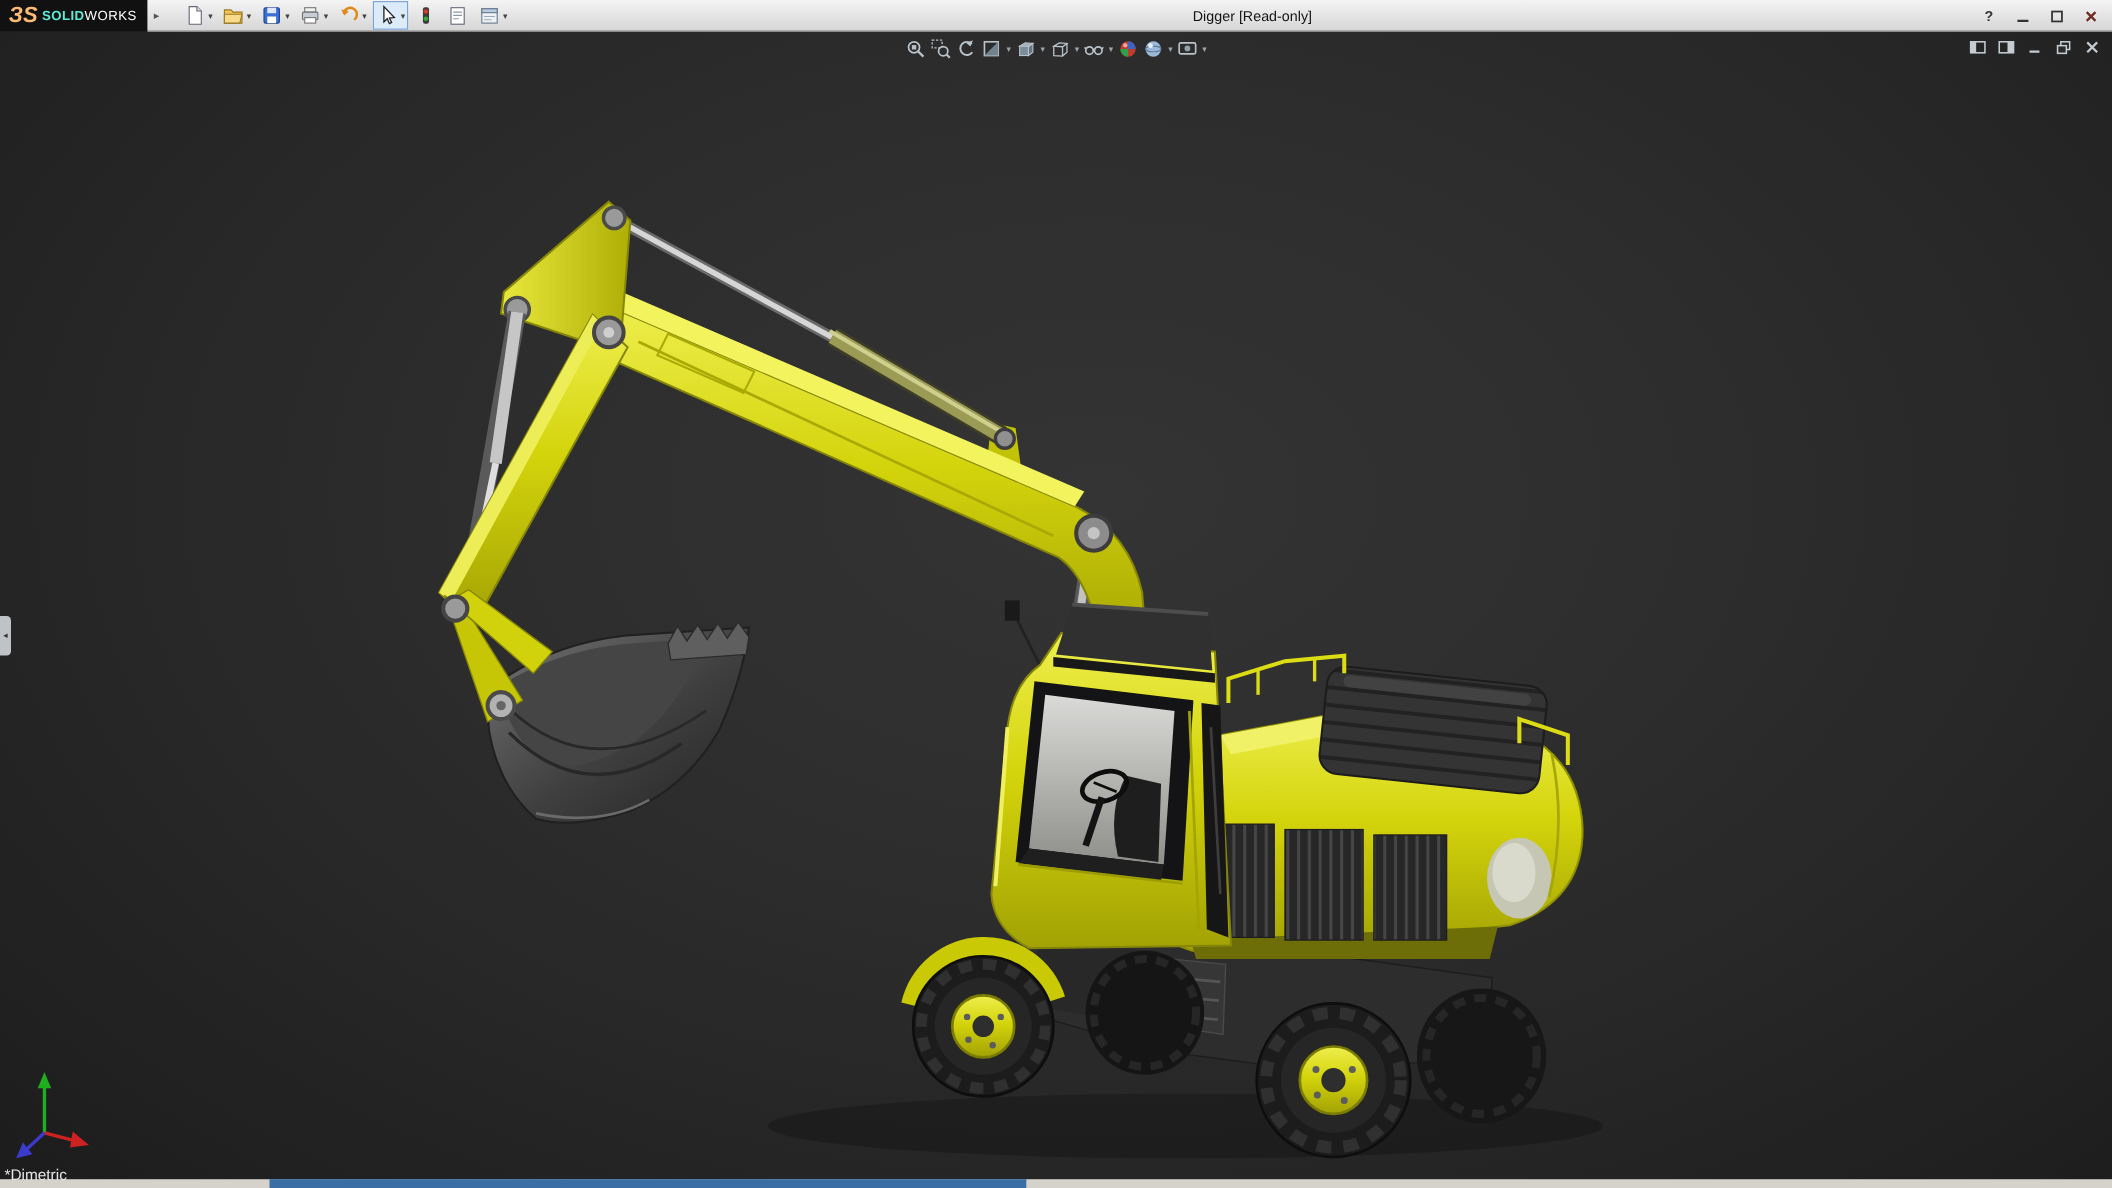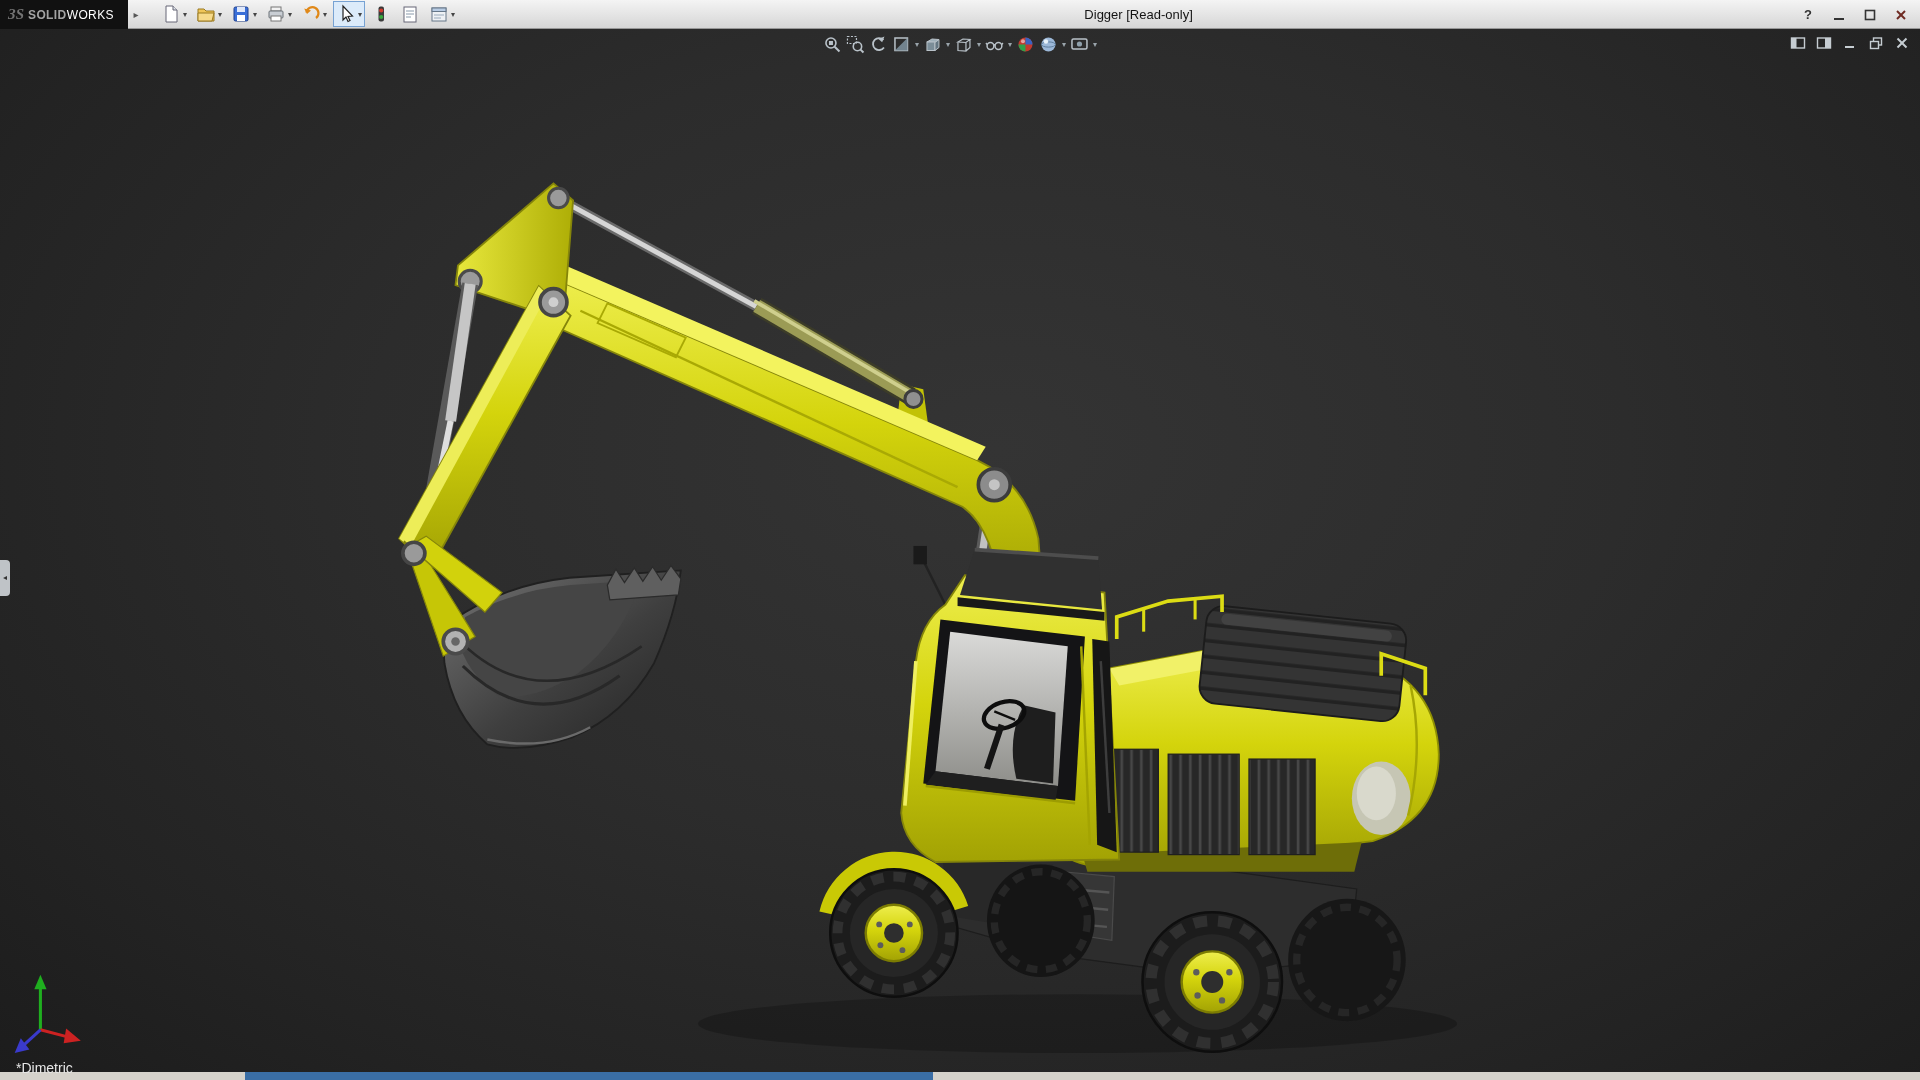--- a/index.html
+++ b/index.html
@@ -6,22 +6,22 @@
   html,body { width:1920px; height:1080px; overflow:hidden; background:#222;
               font-family:"Liberation Sans", sans-serif; }
   .app { position:relative; width:1920px; height:1080px; }
 
   
   .titlebar { position:absolute; top:0; left:0; right:0; height:29px;
     background:linear-gradient(#f4f4f4,#d6d6d6); border-bottom:1px solid #979797;
     display:flex; align-items:center; z-index:10; }
   .logo { height:29px; min-width:128px; background:#111; display:flex; align-items:center;
     padding:0 10px 0 8px; gap:4px; }
-  .brand-glyph { color:#737373; font-weight:bold; font-style:italic; font-size:15px;font-family:Liberation Serif, serif; }
-  .brand-primary { color:#a3a3a3; font-weight:bold; font-size:12px; letter-spacing:.4px; }
+  .brand-glyph { color:#fdba74; font-weight:bold; font-style:italic; font-size:20px; }
+  .brand-primary { color:#5eead4; font-weight:bold; font-size:12px; letter-spacing:.4px; }
   .brand-secondary { color:#ffffff; font-weight:normal; font-size:12px; letter-spacing:.4px; }
   .flyout { width:16px; color:#555; font-size:10px; text-align:center; cursor:pointer; }
   .tb { display:flex; align-items:center; gap:3px; margin-left:14px; }
   .tb-btn { display:flex; align-items:center; border:1px solid transparent; background:none;
     padding:1px 2px; height:26px; cursor:pointer; }
   .tb-btn.active { background:#dcebfa; border:1px solid #77a2d3; }
   .tb-btn svg { display:block; }
   .dd { font-size:8px; color:#444; margin-left:2px; }
   .win-title { position:absolute; left:59.3%; transform:translateX(-50%); top:0; height:18px;
     line-height:29px; font-size:13px; color:#141414; white-space:nowrap; }
@@ -43,21 +43,21 @@
   
   .docctl { position:absolute; top:6px; right:10px; display:flex; align-items:center; gap:10px; z-index:5; }
   .doc-btn { background:none; border:none; padding:0; cursor:pointer; display:flex; }
 
   
   .left-tab { position:absolute; left:0; top:50.5%; width:10px; height:36px; background:#bfc3c7;
     border-radius:0 4px 4px 0; display:flex; align-items:center; justify-content:center;
     font-size:8px; color:#333; cursor:pointer; z-index:5; }
 
   
-  .orient-label { position:absolute; left:16px; bottom:4px; color:#e6e6e6; font-size:14px; z-index:4; }
+  .orient-label { position:absolute; left:4px; bottom:4px; color:#e6e6e6; font-size:14px; z-index:4; }
   .bottom-strip { position:absolute; left:0; right:0; bottom:0; height:8px; background:#d5d2cb; z-index:3; }
   .strip-active { position:absolute; left:245px; width:688px; top:0; bottom:0; background:#3a6ea5; }
 </style>
 </head>
 <body>
 
 <div class="app">
 
   <div class="titlebar">
     <div class="logo">

